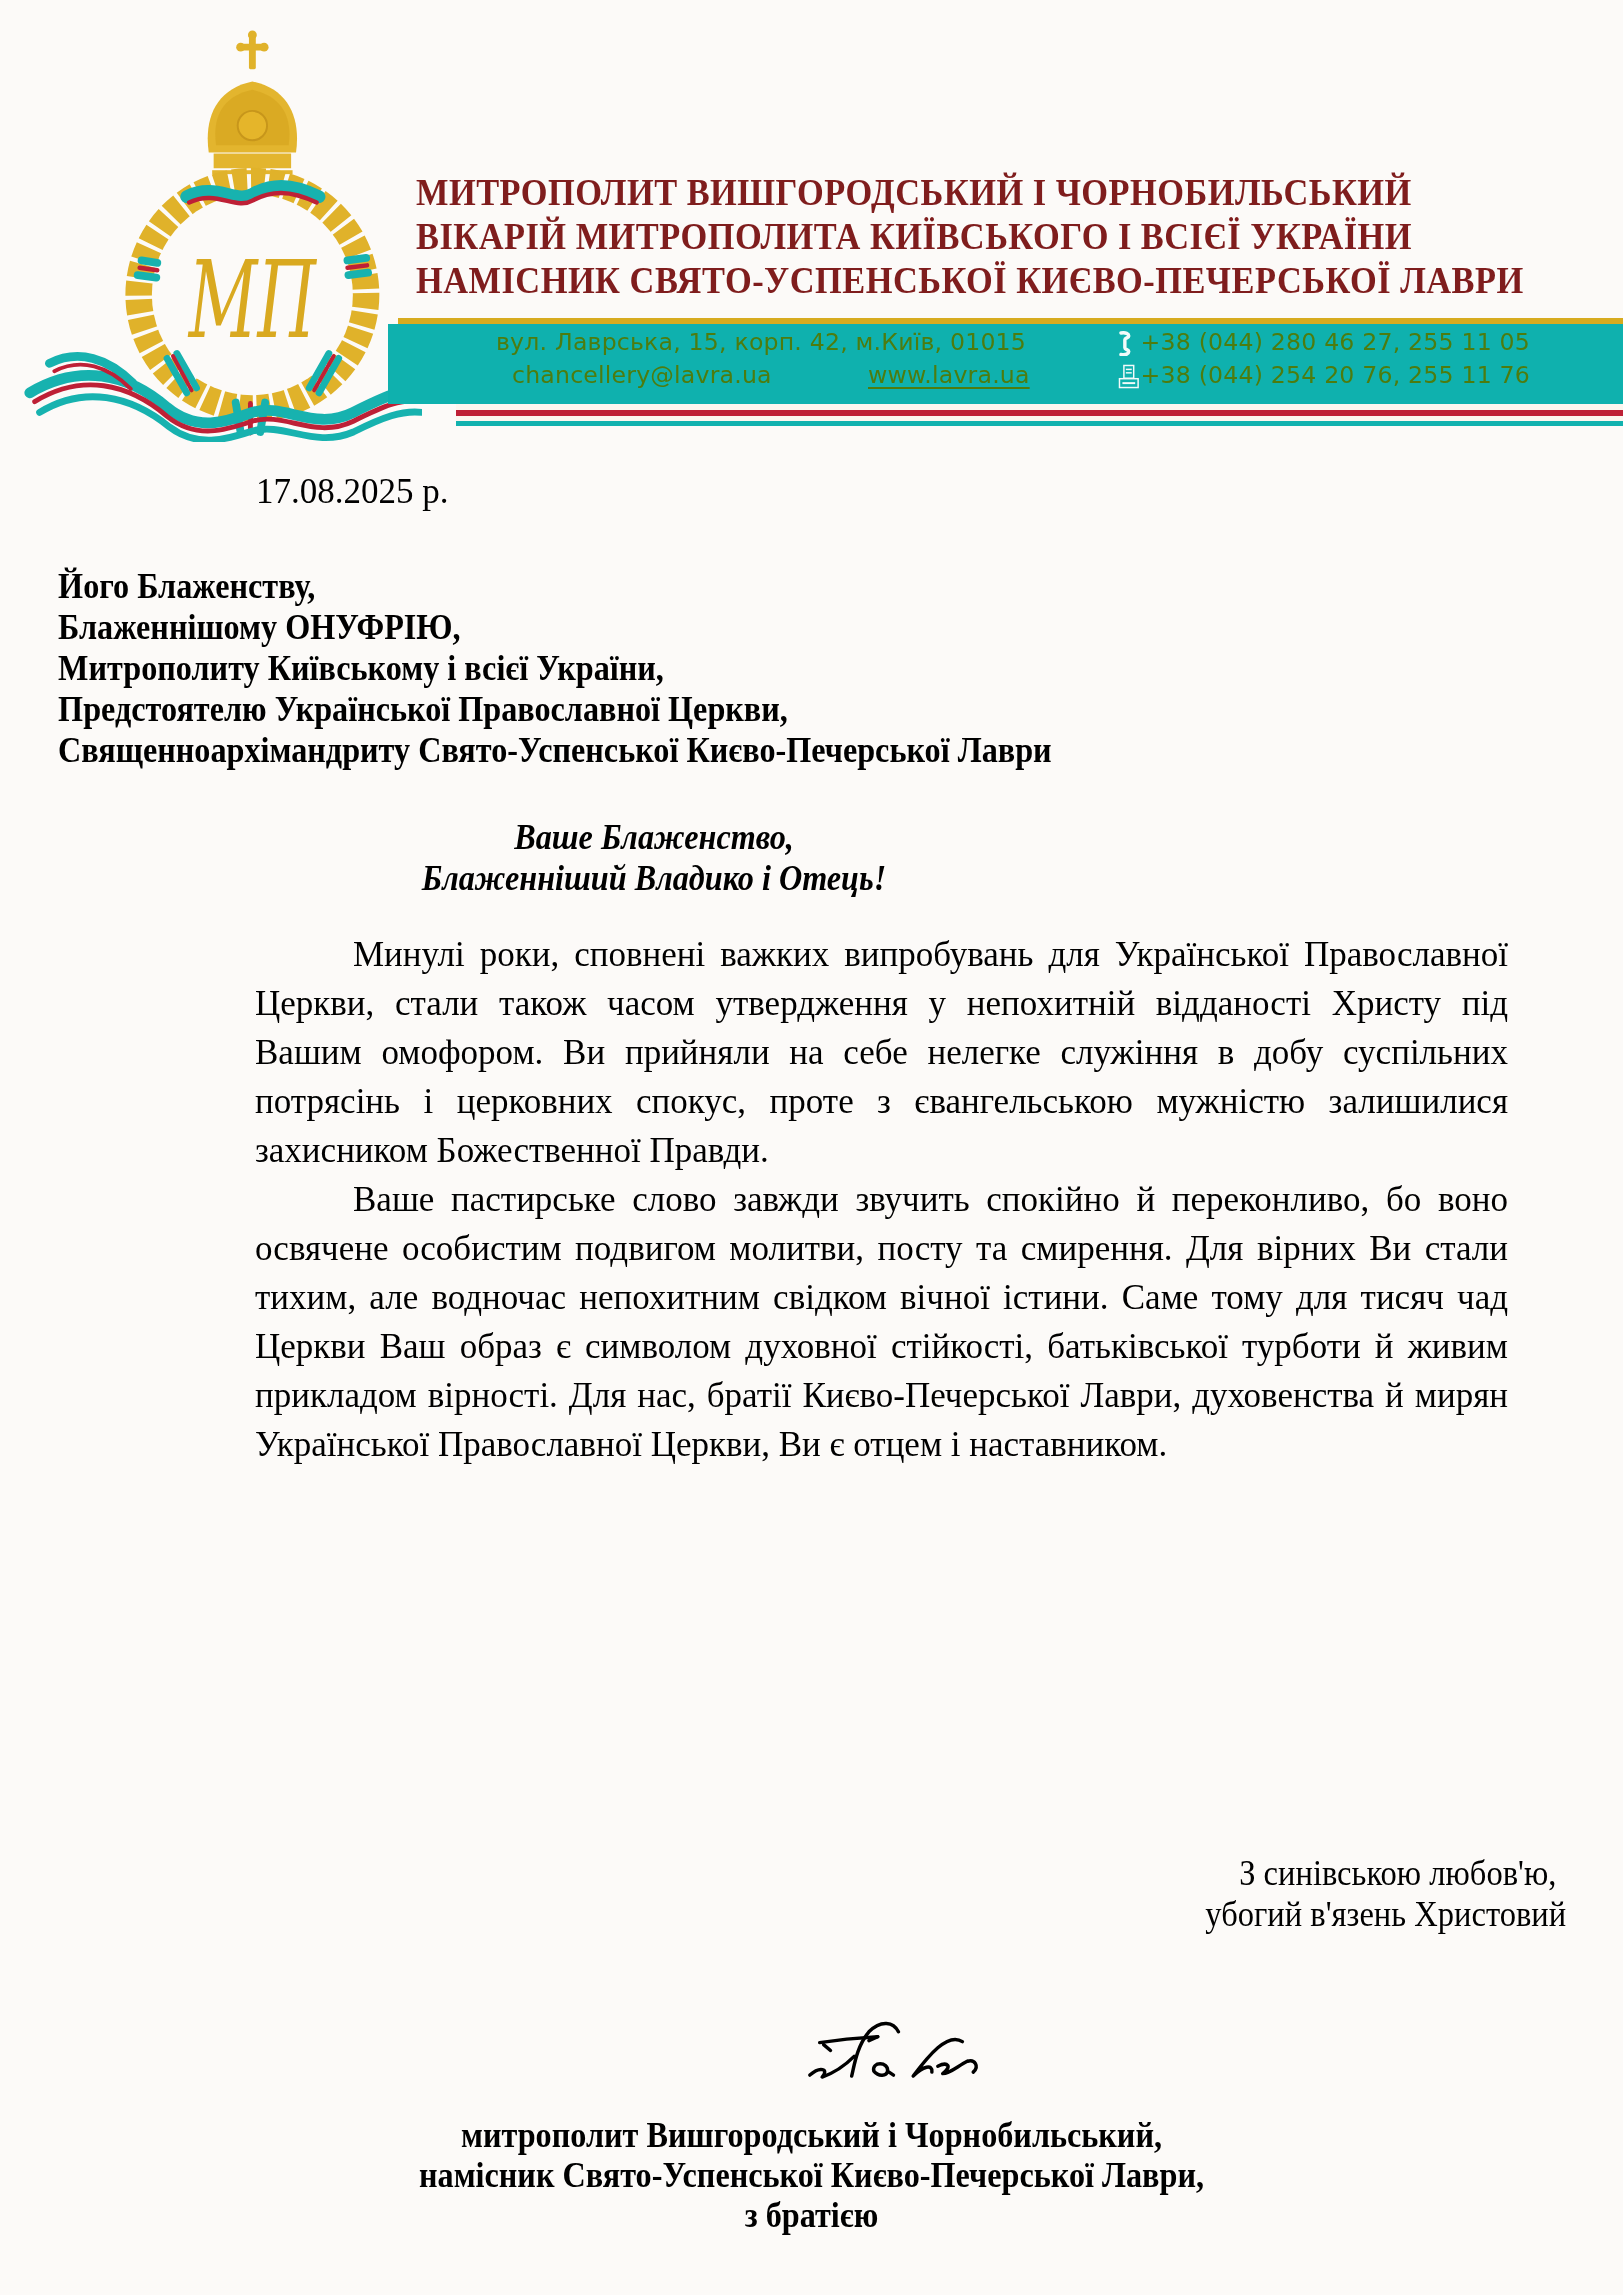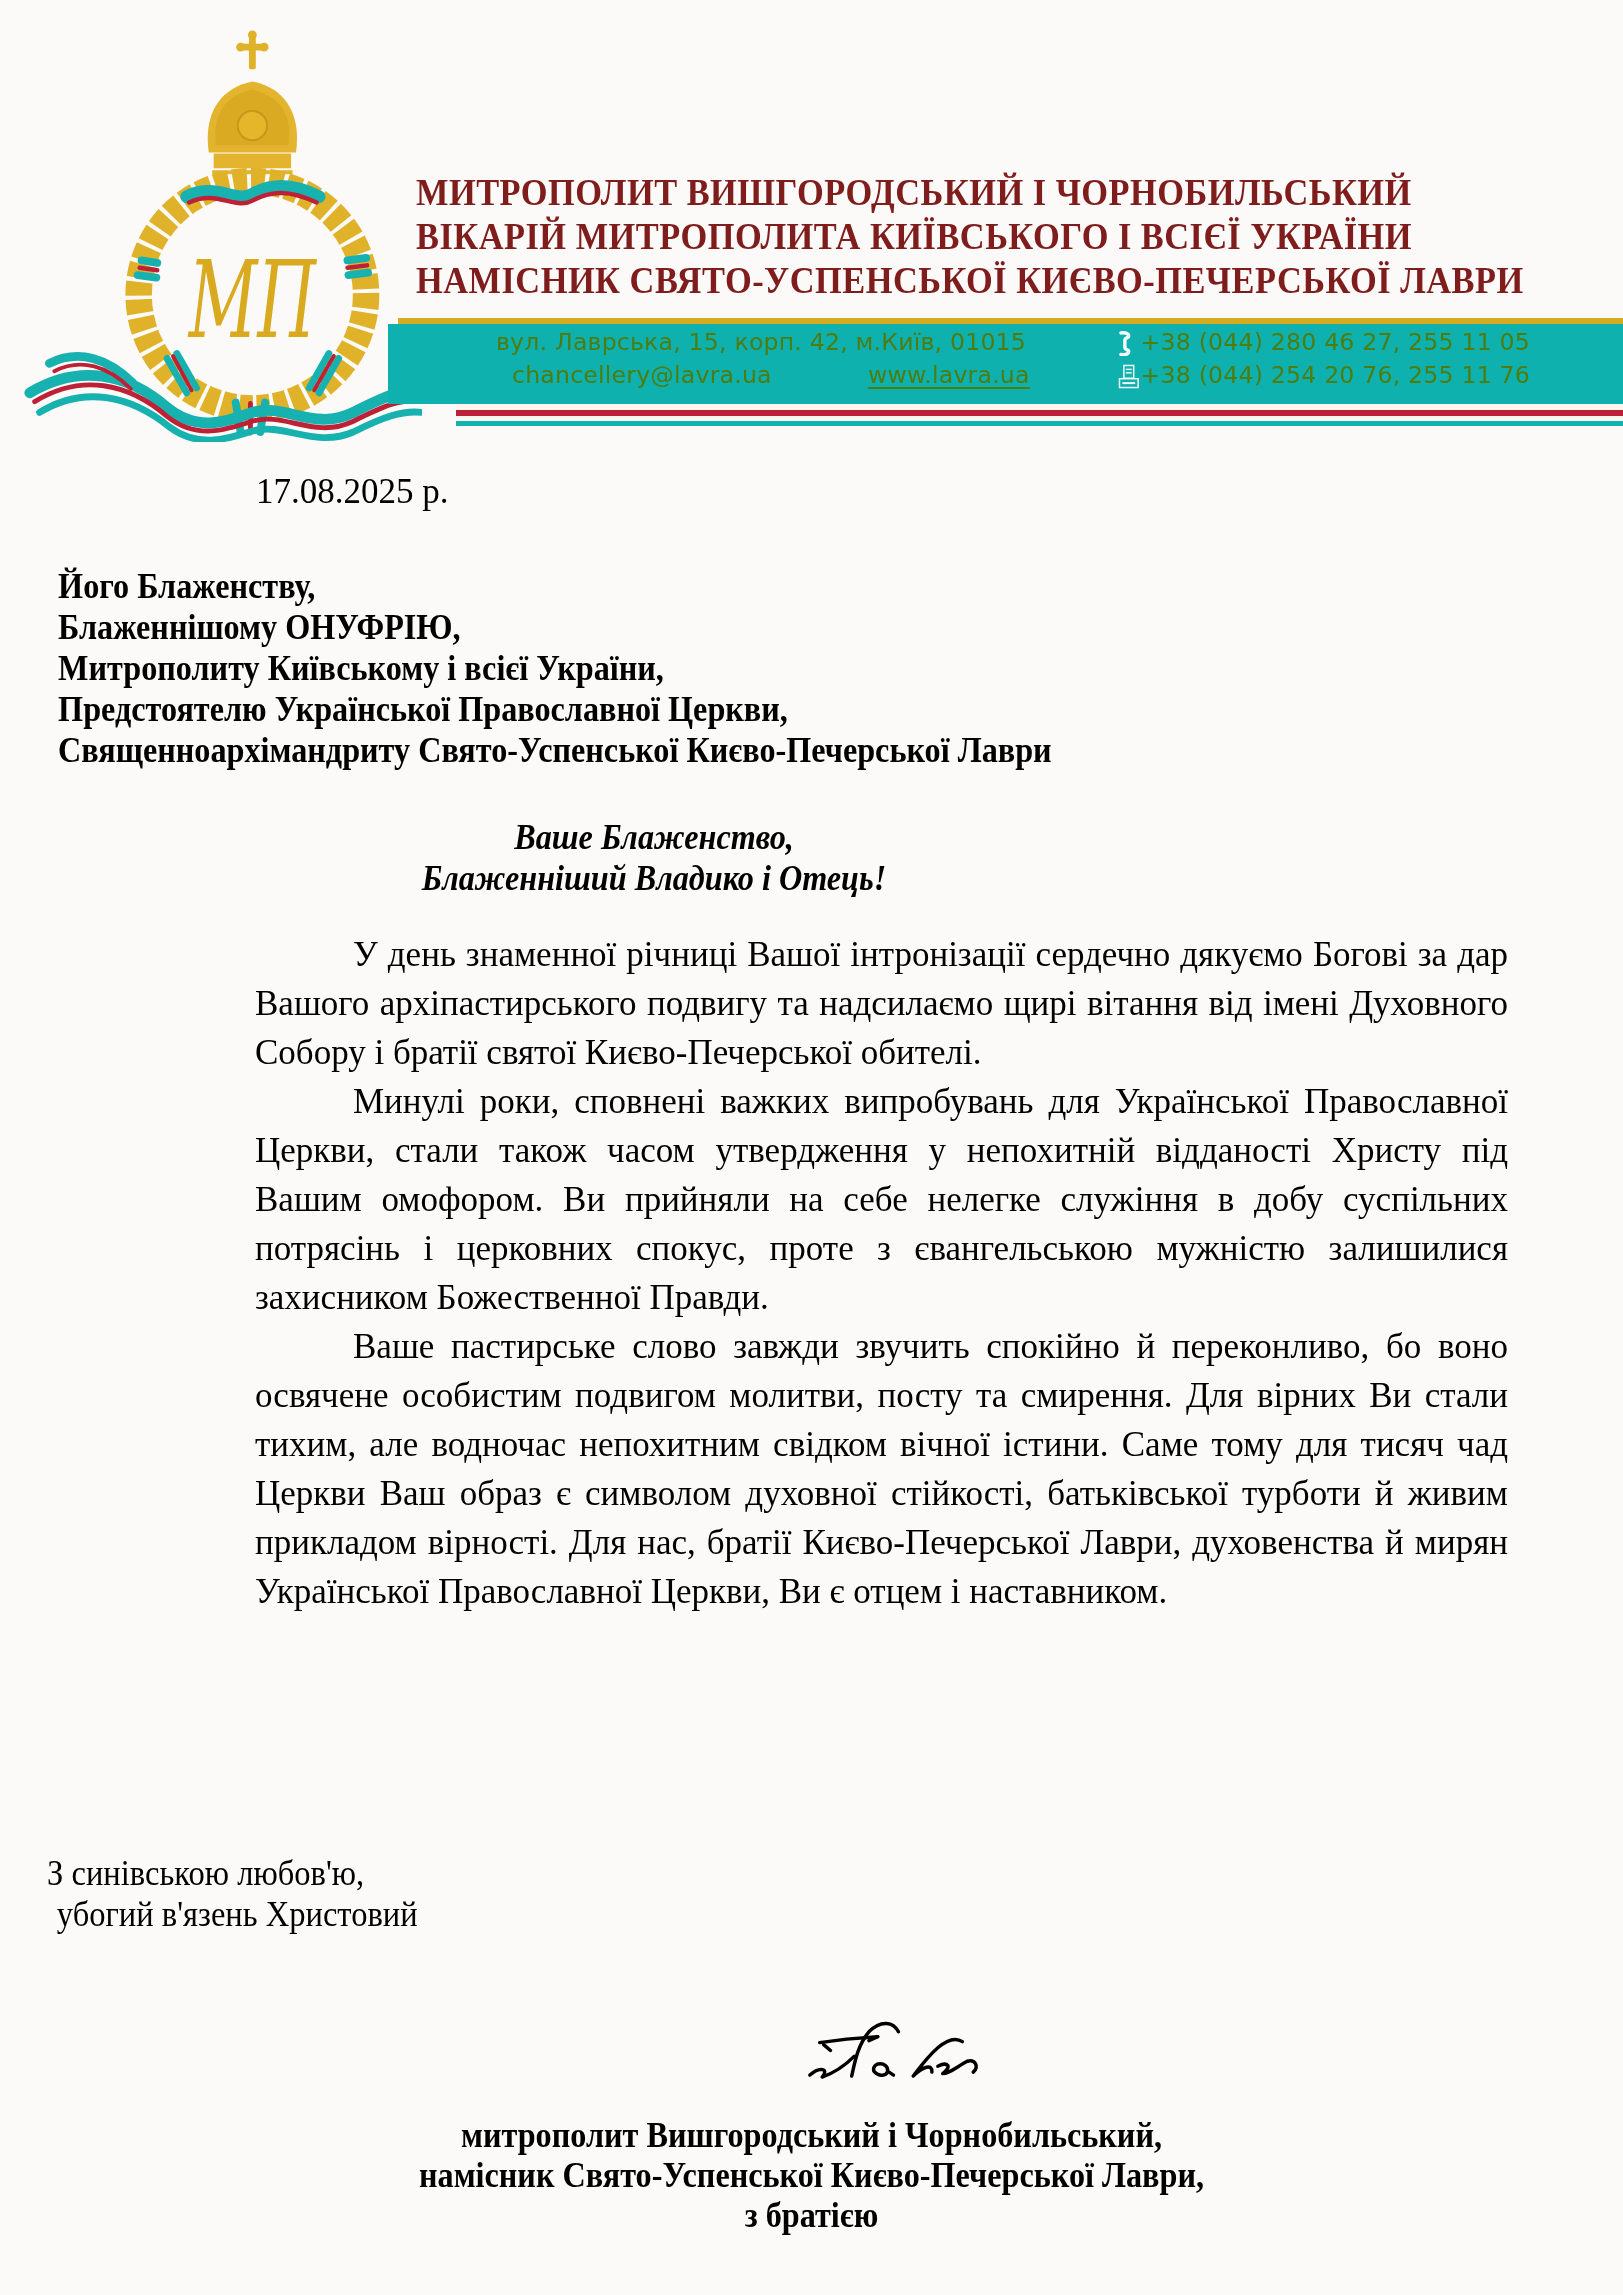--- a/index.html
+++ b/index.html
@@ -49,21 +49,21 @@
     position: absolute; left: 0; width: 1308px; top: 817px; text-align: center;
     font-weight: bold; font-style: italic; font-size: 35px; line-height: 41px;
   }
   .greeting div { transform: scaleX(0.92); }
   .body-text {
     position: absolute; left: 255px; width: 1253px; top: 930px;
     font-size: 35px; line-height: 49px; text-align: justify;
   }
   .body-text p { margin: 0; text-indent: 98px; }
   .closing {
-    position: absolute; left: 0; width: 1623px; top: 1853px; text-align: left;
+    position: absolute; left: 0; width: 1623px; top: 1853px; text-align: right;
     font-size: 35px; line-height: 41px;
   }
   .closing div { transform: scaleX(0.93); }
   .closing .l1 { transform: translateX(-9.8px) scaleX(0.93); }
   .signature { position: absolute; left: 800px; top: 2012px; width: 187px; height: 74px; }
   .sig-block {
     position: absolute; left: 0; width: 1623px; top: 2116px; text-align: center;
     font-weight: bold; font-size: 35px; line-height: 40px;
   }
   .sig-block div { transform: scaleX(0.92); }
@@ -166,21 +166,20 @@
   <div>Предстоятелю Української Православної Церкви,</div>
   <div>Священноархімандриту Свято-Успенської Києво-Печерської Лаври</div>
 </div>
 
 <div class="greeting">
   <div>Ваше Блаженство,</div>
   <div>Блаженніший Владико і Отець!</div>
 </div>
 
 <div class="body-text">
-  <p>У день знаменної річниці Вашої інтронізації сердечно дякуємо Богові за дар Вашого архіпастирського подвигу та надсилаємо щирі вітання від імені Духовного Собору і братії святої Києво-Печерської обителі.</p>
   <p>Минулі роки, сповнені важких випробувань для Української Православної Церкви, стали також часом утвердження у непохитній відданості Христу під Вашим омофором. Ви прийняли на себе нелегке служіння в добу суспільних потрясінь і церковних спокус, проте з євангельською мужністю залишилися захисником Божественної Правди.</p>
   <p>Ваше пастирське слово завжди звучить спокійно й переконливо, бо воно освячене особистим подвигом молитви, посту та смирення. Для вірних Ви стали тихим, але водночас непохитним свідком вічної істини. Саме тому для тисяч чад Церкви Ваш образ є символом духовної стійкості, батьківської турботи й живим прикладом вірності. Для нас, братії Києво-Печерської Лаври, духовенства й мирян Української Православної Церкви, Ви є отцем і наставником.</p>
 </div>
 
 <div class="closing">
   <div class="l1">З синівською любов'ю,</div>
   <div>убогий в'язень Христовий</div>
 </div>
 
 <svg class="signature" viewBox="0 0 380 150">

